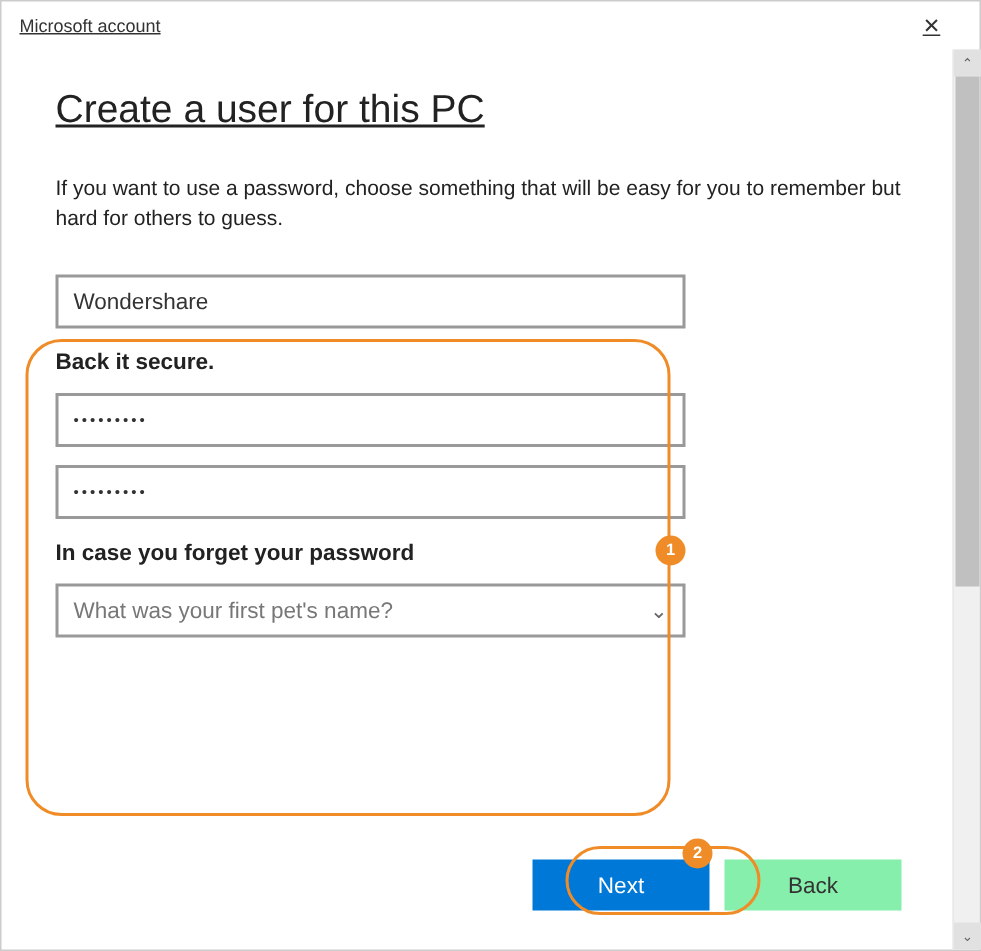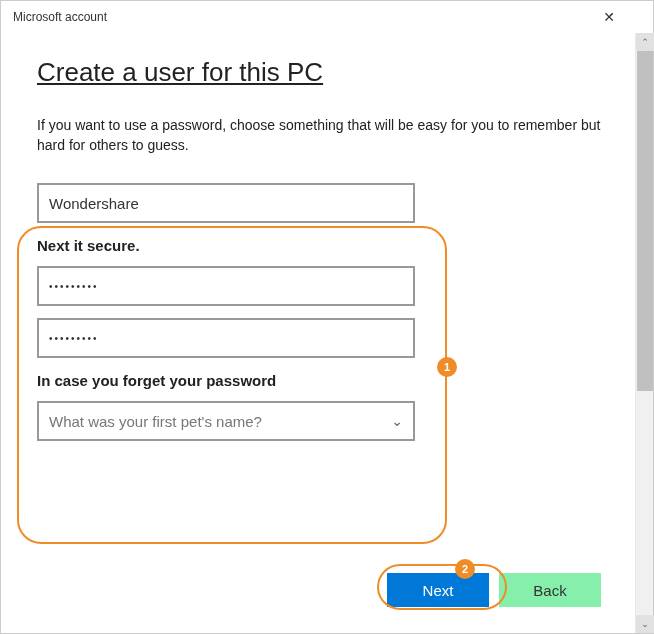--- a/index.html
+++ b/index.html
@@ -20,23 +20,24 @@
       height: 634px;
       border: 1px solid #ccc;
       position: relative;
       background: #fff;
     }
     .titlebar {
       height: 32px;
       display: flex;
       align-items: center;
       justify-content: space-between;
-      padding: 0 24px 0 12px;
+      padding: 0 12px 0 12px;
       font-size: 12px;
       color: #333;
+      text-decoration: underline;
     }
     .titlebar .title {
       font-size: 12px;
     }
     .close-btn {
       width: 40px;
       height: 28px;
       display: flex;
       align-items: center;
       justify-content: center;
@@ -104,24 +105,24 @@
       line-height: 1.4;
       margin-bottom: 28px;
     }
     .field-label {
       font-size: 15px;
       font-weight: 600;
       color: #222;
       margin-bottom: 12px;
     }
     .input-box {
-      width: 378px;
+      width: 420px;
       height: 36px;
       border: 2px solid #999;
-      padding: 18px 10px;
+      padding: 8px 10px;
       font-size: 15px;
       display: flex;
       align-items: center;
       color: #333;
       margin-bottom: 12px;
     }
     .input-box.select {
       justify-content: space-between;
       color: #777;
     }
@@ -134,21 +135,21 @@
       font-size: 10px;
     }
     .button-row {
       position: absolute;
       bottom: 26px;
       right: 34px;
       display: flex;
       gap: 10px;
     }
     .btn {
-      width: 102px;
+      width: 118px;
       height: 34px;
       display: flex;
       align-items: center;
       justify-content: center;
       font-size: 15px;
       border: none;
       cursor: pointer;
     }
     .btn-primary {
       background: #0078d7;
@@ -217,21 +218,21 @@
       <h1>Create a user for this PC</h1>
       <p class="intro">If you want to use a password, choose something that will be easy for you to remember but hard for others to guess.</p>
 
       <div class="section">
         <div class="input-box">
           <span>Wondershare</span>
         </div>
       </div>
 
       <div class="section">
-        <div class="field-label">Next it secure.</div>
+        <div class="field-label">Back it secure.</div>
         <div class="input-box">
           <span class="dots">•••••••••</span>
         </div>
         <div class="input-box">
           <span class="dots">•••••••••</span>
         </div>
       </div>
 
       <div class="section">
         <div class="field-label">In case you forget your password</div>

